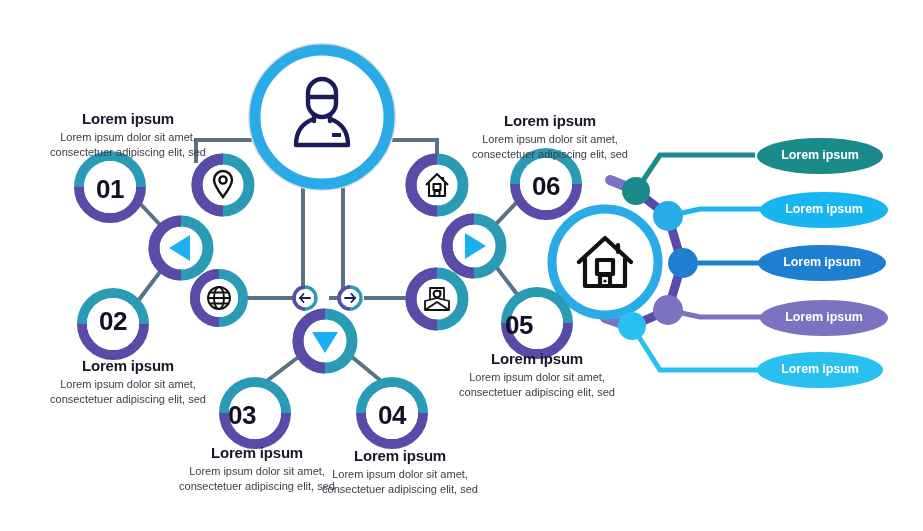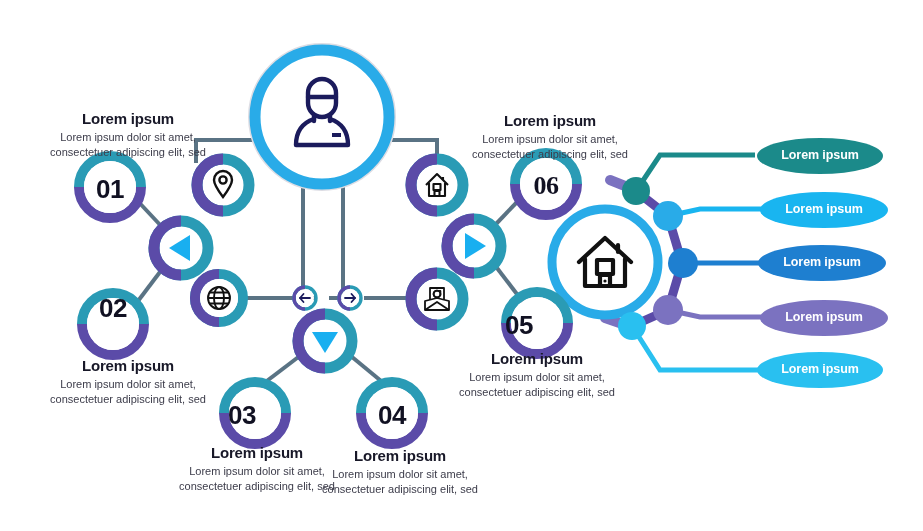--- a/index.html
+++ b/index.html
@@ -292,25 +292,25 @@
         <g fill="none" stroke="#1B1B5C" stroke-width="1.8" stroke-linecap="round" stroke-linejoin="round">
           <path d="M-5 0 L5 0"></path>
           <path d="M1.5 -4 L5 0 L1.5 4"></path>
         </g>
       </g>
 
     </g>
   </svg>
 
   <div class="num-label" style="left:80px; top:176px; width:60px;">01</div>
-  <div class="num-label" style="left:83px; top:295px; width:60px;">02</div>
+  <div class="num-label" style="left:83px; top:308px; width:60px;">02</div>
   <div class="num-label" style="left:212px; top:402px; width:60px;">03</div>
   <div class="num-label" style="left:362px; top:402px; width:60px;">04</div>
   <div class="num-label" style="left:489px; top:312px; width:60px;">05</div>
-  <div class="num-label" style="left:516px; top:173px; width:60px;font-family:Liberation Serif, serif;">06</div>
+  <div class="num-label" style="left:516px; top:173px; width:60px;">06</div>
 
   <div class="txtblock" style="left:28px; top:110px; width:200px;">
     <p class="txt-title">Lorem ipsum</p>
     <p class="txt-body">Lorem ipsum dolor sit amet,</p>
     <p class="txt-body">consectetuer adipiscing elit, sed</p>
   </div>
 
   <div class="txtblock" style="left:28px; top:357px; width:200px;">
     <p class="txt-title">Lorem ipsum</p>
     <p class="txt-body">Lorem ipsum dolor sit amet,</p>

